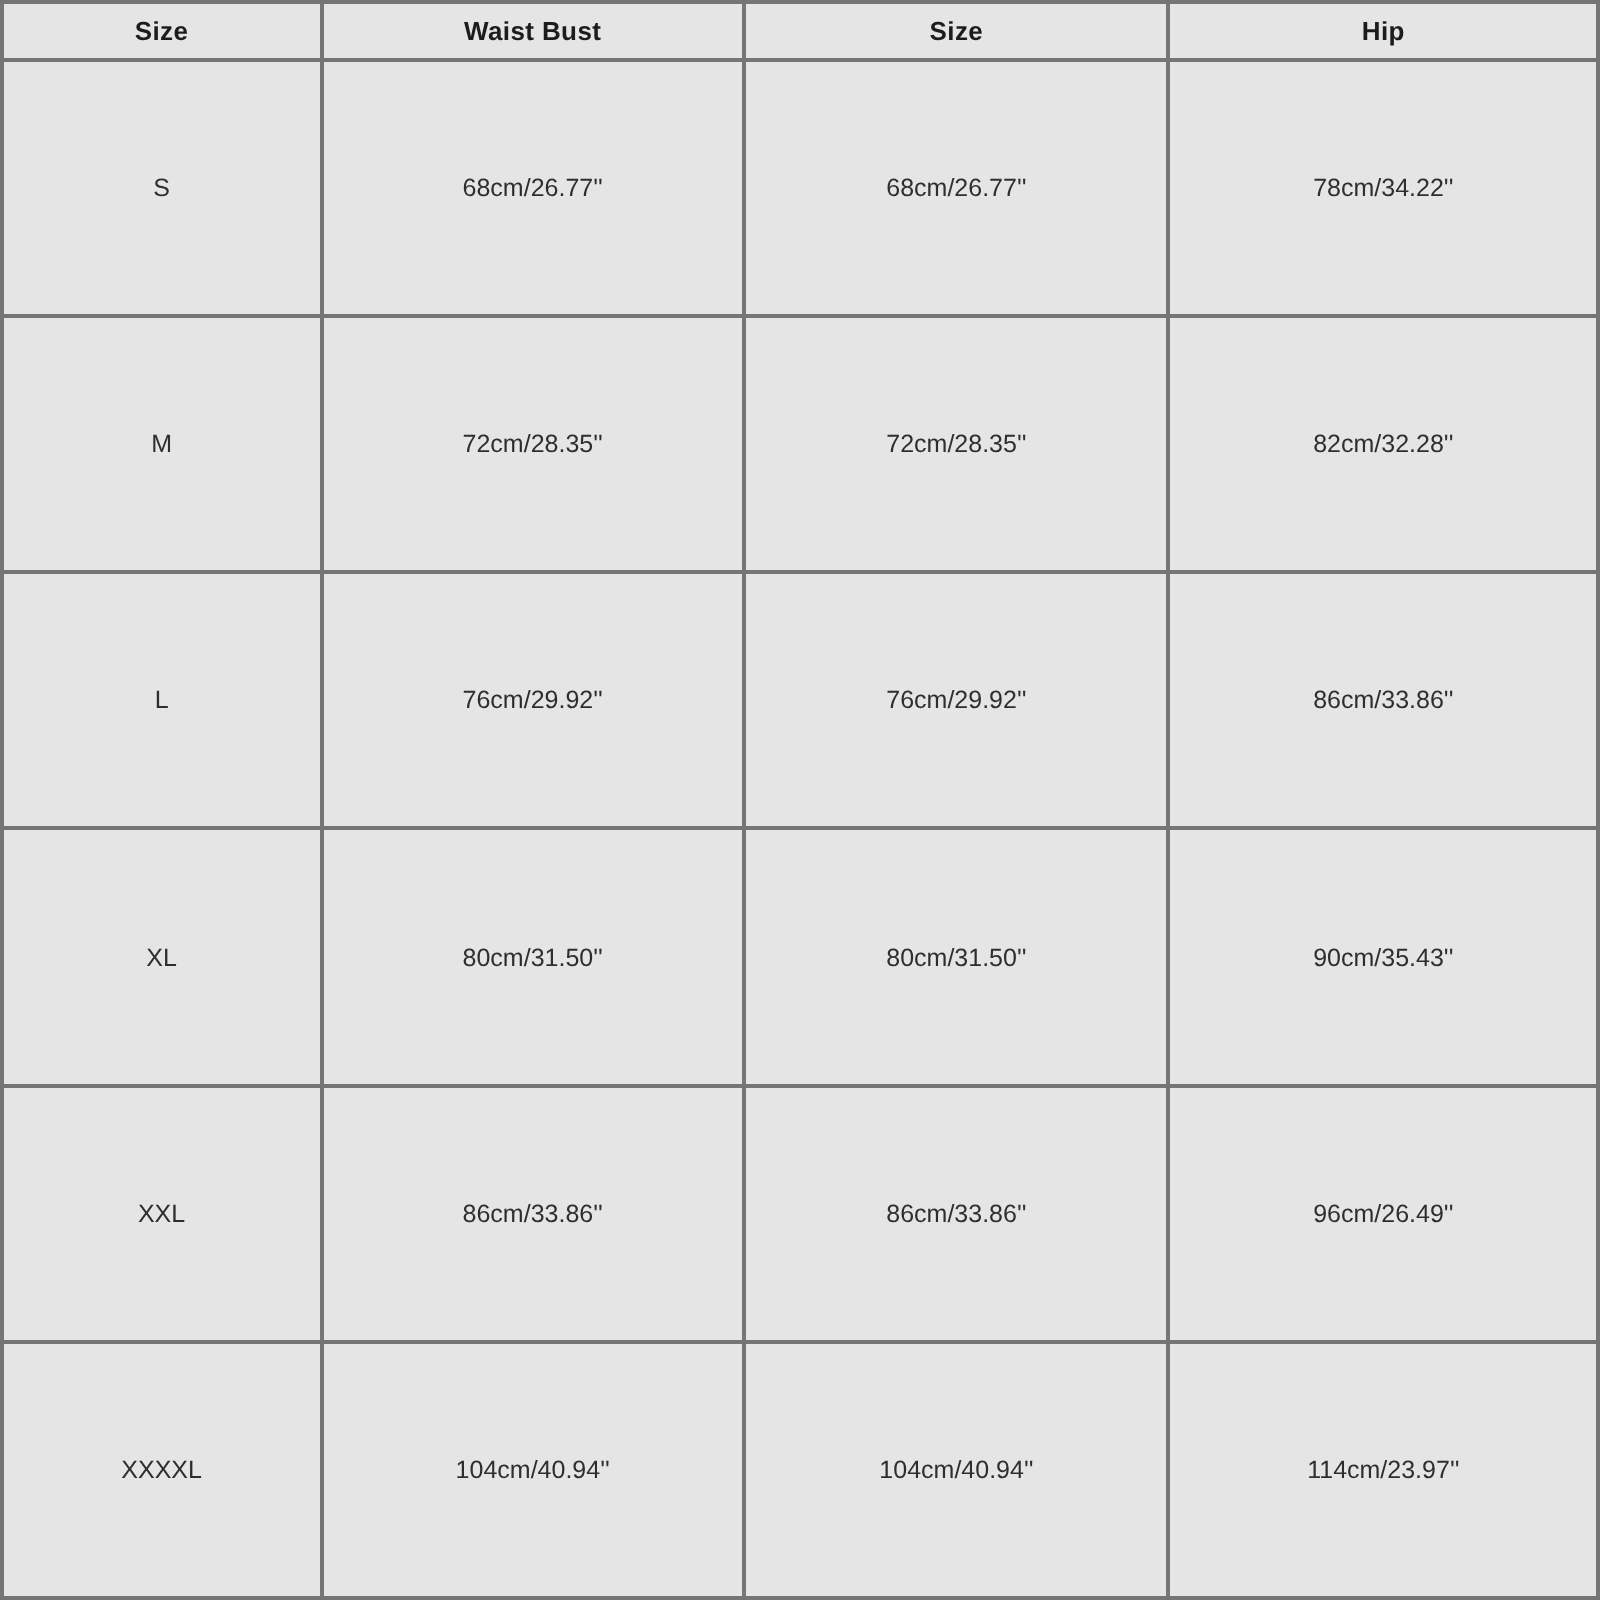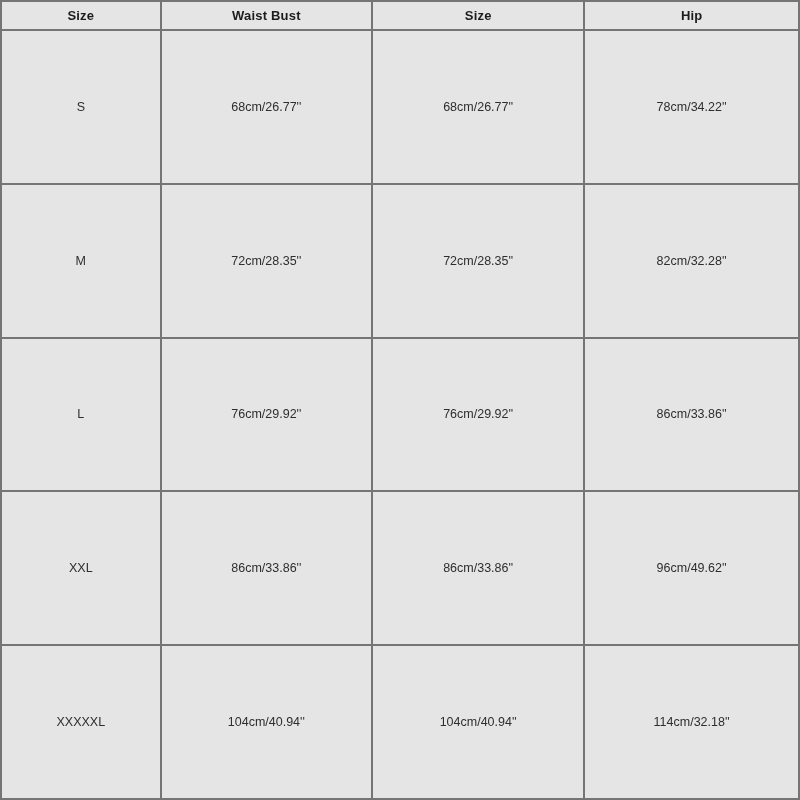--- a/index.html
+++ b/index.html
@@ -73,25 +73,31 @@
         <td>72cm/28.35''</td>
         <td>82cm/32.28''</td>
       </tr>
       <tr>
         <td>L</td>
         <td>76cm/29.92''</td>
         <td>76cm/29.92''</td>
         <td>86cm/33.86''</td>
       </tr>
       <tr>
+        <td>XL</td>
+        <td>80cm/31.50''</td>
+        <td>80cm/31.50''</td>
+        <td>90cm/35.43''</td>
+      </tr>
+      <tr>
         <td>XXL</td>
         <td>86cm/33.86''</td>
         <td>86cm/33.86''</td>
-        <td>96cm/49.62''</td>
+        <td>96cm/26.49''</td>
       </tr>
       <tr>
-        <td>XXXXXL</td>
+        <td>XXXXL</td>
         <td>104cm/40.94''</td>
         <td>104cm/40.94''</td>
-        <td>114cm/32.18''</td>
+        <td>114cm/23.97''</td>
       </tr>
     </tbody>
 </table>
 
 </body></html>

